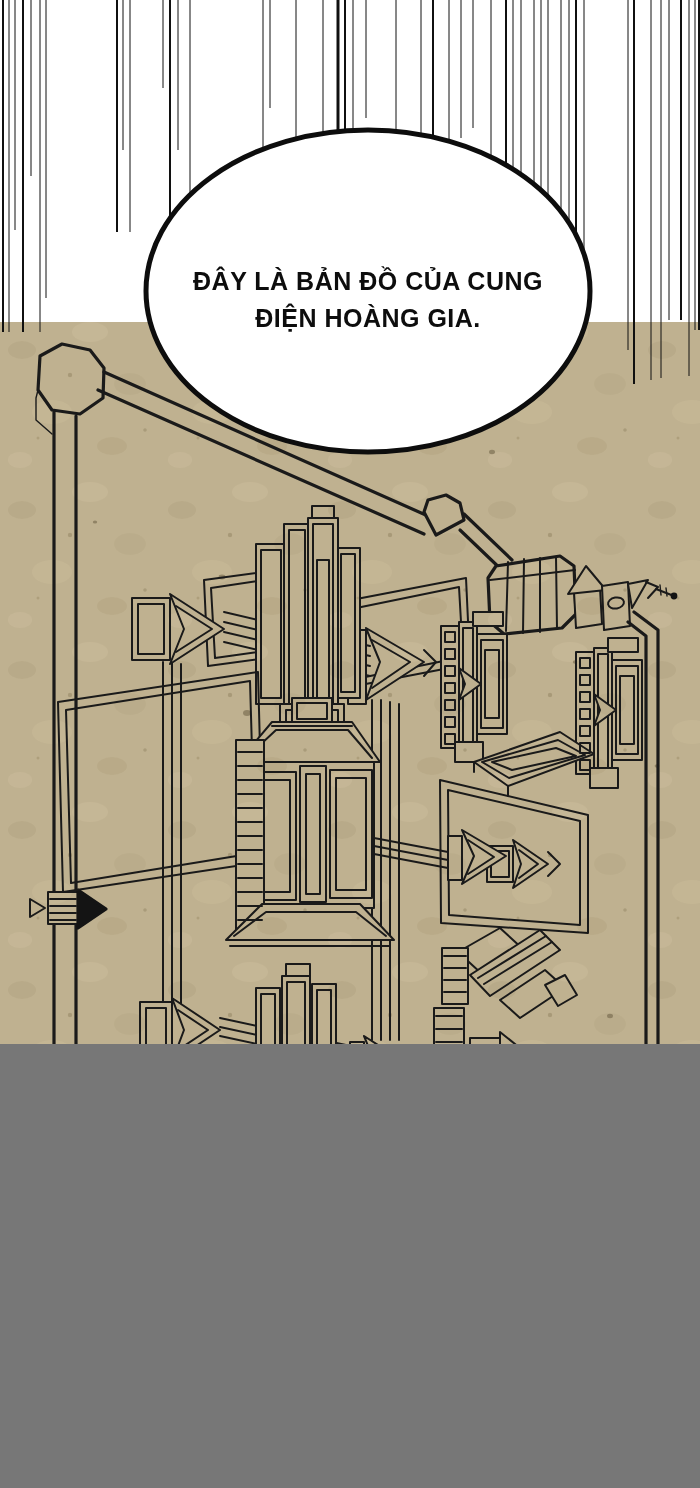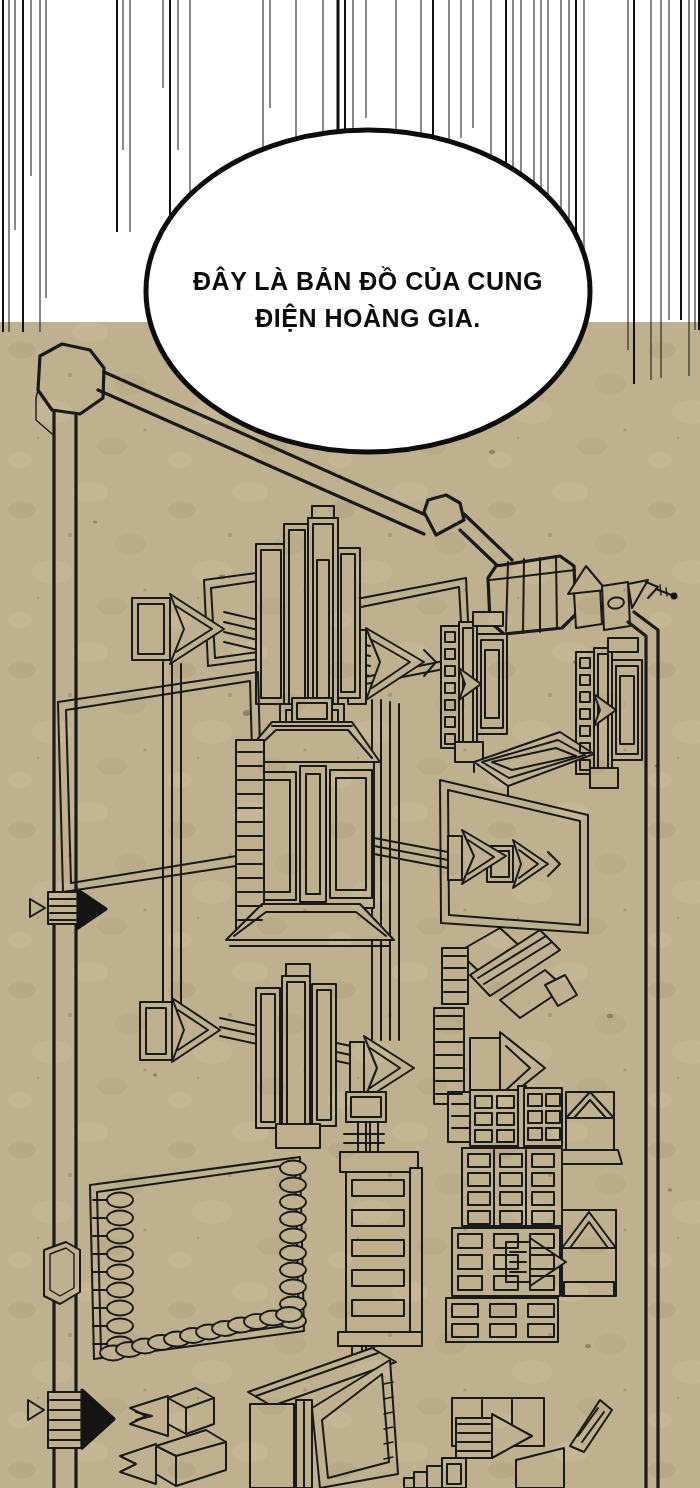--- a/index.html
+++ b/index.html
@@ -1,16 +1,16 @@
 <!DOCTYPE html>
 <html><head>
 <meta charset="utf-8">
 <style>
   html,body{margin:0;padding:0;background:#777;}
-  .panel{position:relative;width:700px;height:1488px;overflow:hidden;background:#fff;
+  .panel{position:relative;width:700px;height:1044px;overflow:hidden;background:#fff;
          font-family:"Liberation Sans","DejaVu Sans",sans-serif;text-align:center;}
   svg{display:block}
   .ln{stroke:#1a1a1a;stroke-width:2;fill:none;stroke-linejoin:round;stroke-linecap:round}
   .w{stroke-width:3.2}
   .t{stroke-width:1.4}
   .f{fill:url(#paper)}
   .k{fill:#141414;stroke:#141414}
   .sl{stroke:#101010;fill:none}
   .bubble-text{font-weight:bold;font-size:25px;letter-spacing:.5px;fill:#0d0d0d;
                font-family:"Liberation Sans","DejaVu Sans",sans-serif;}

